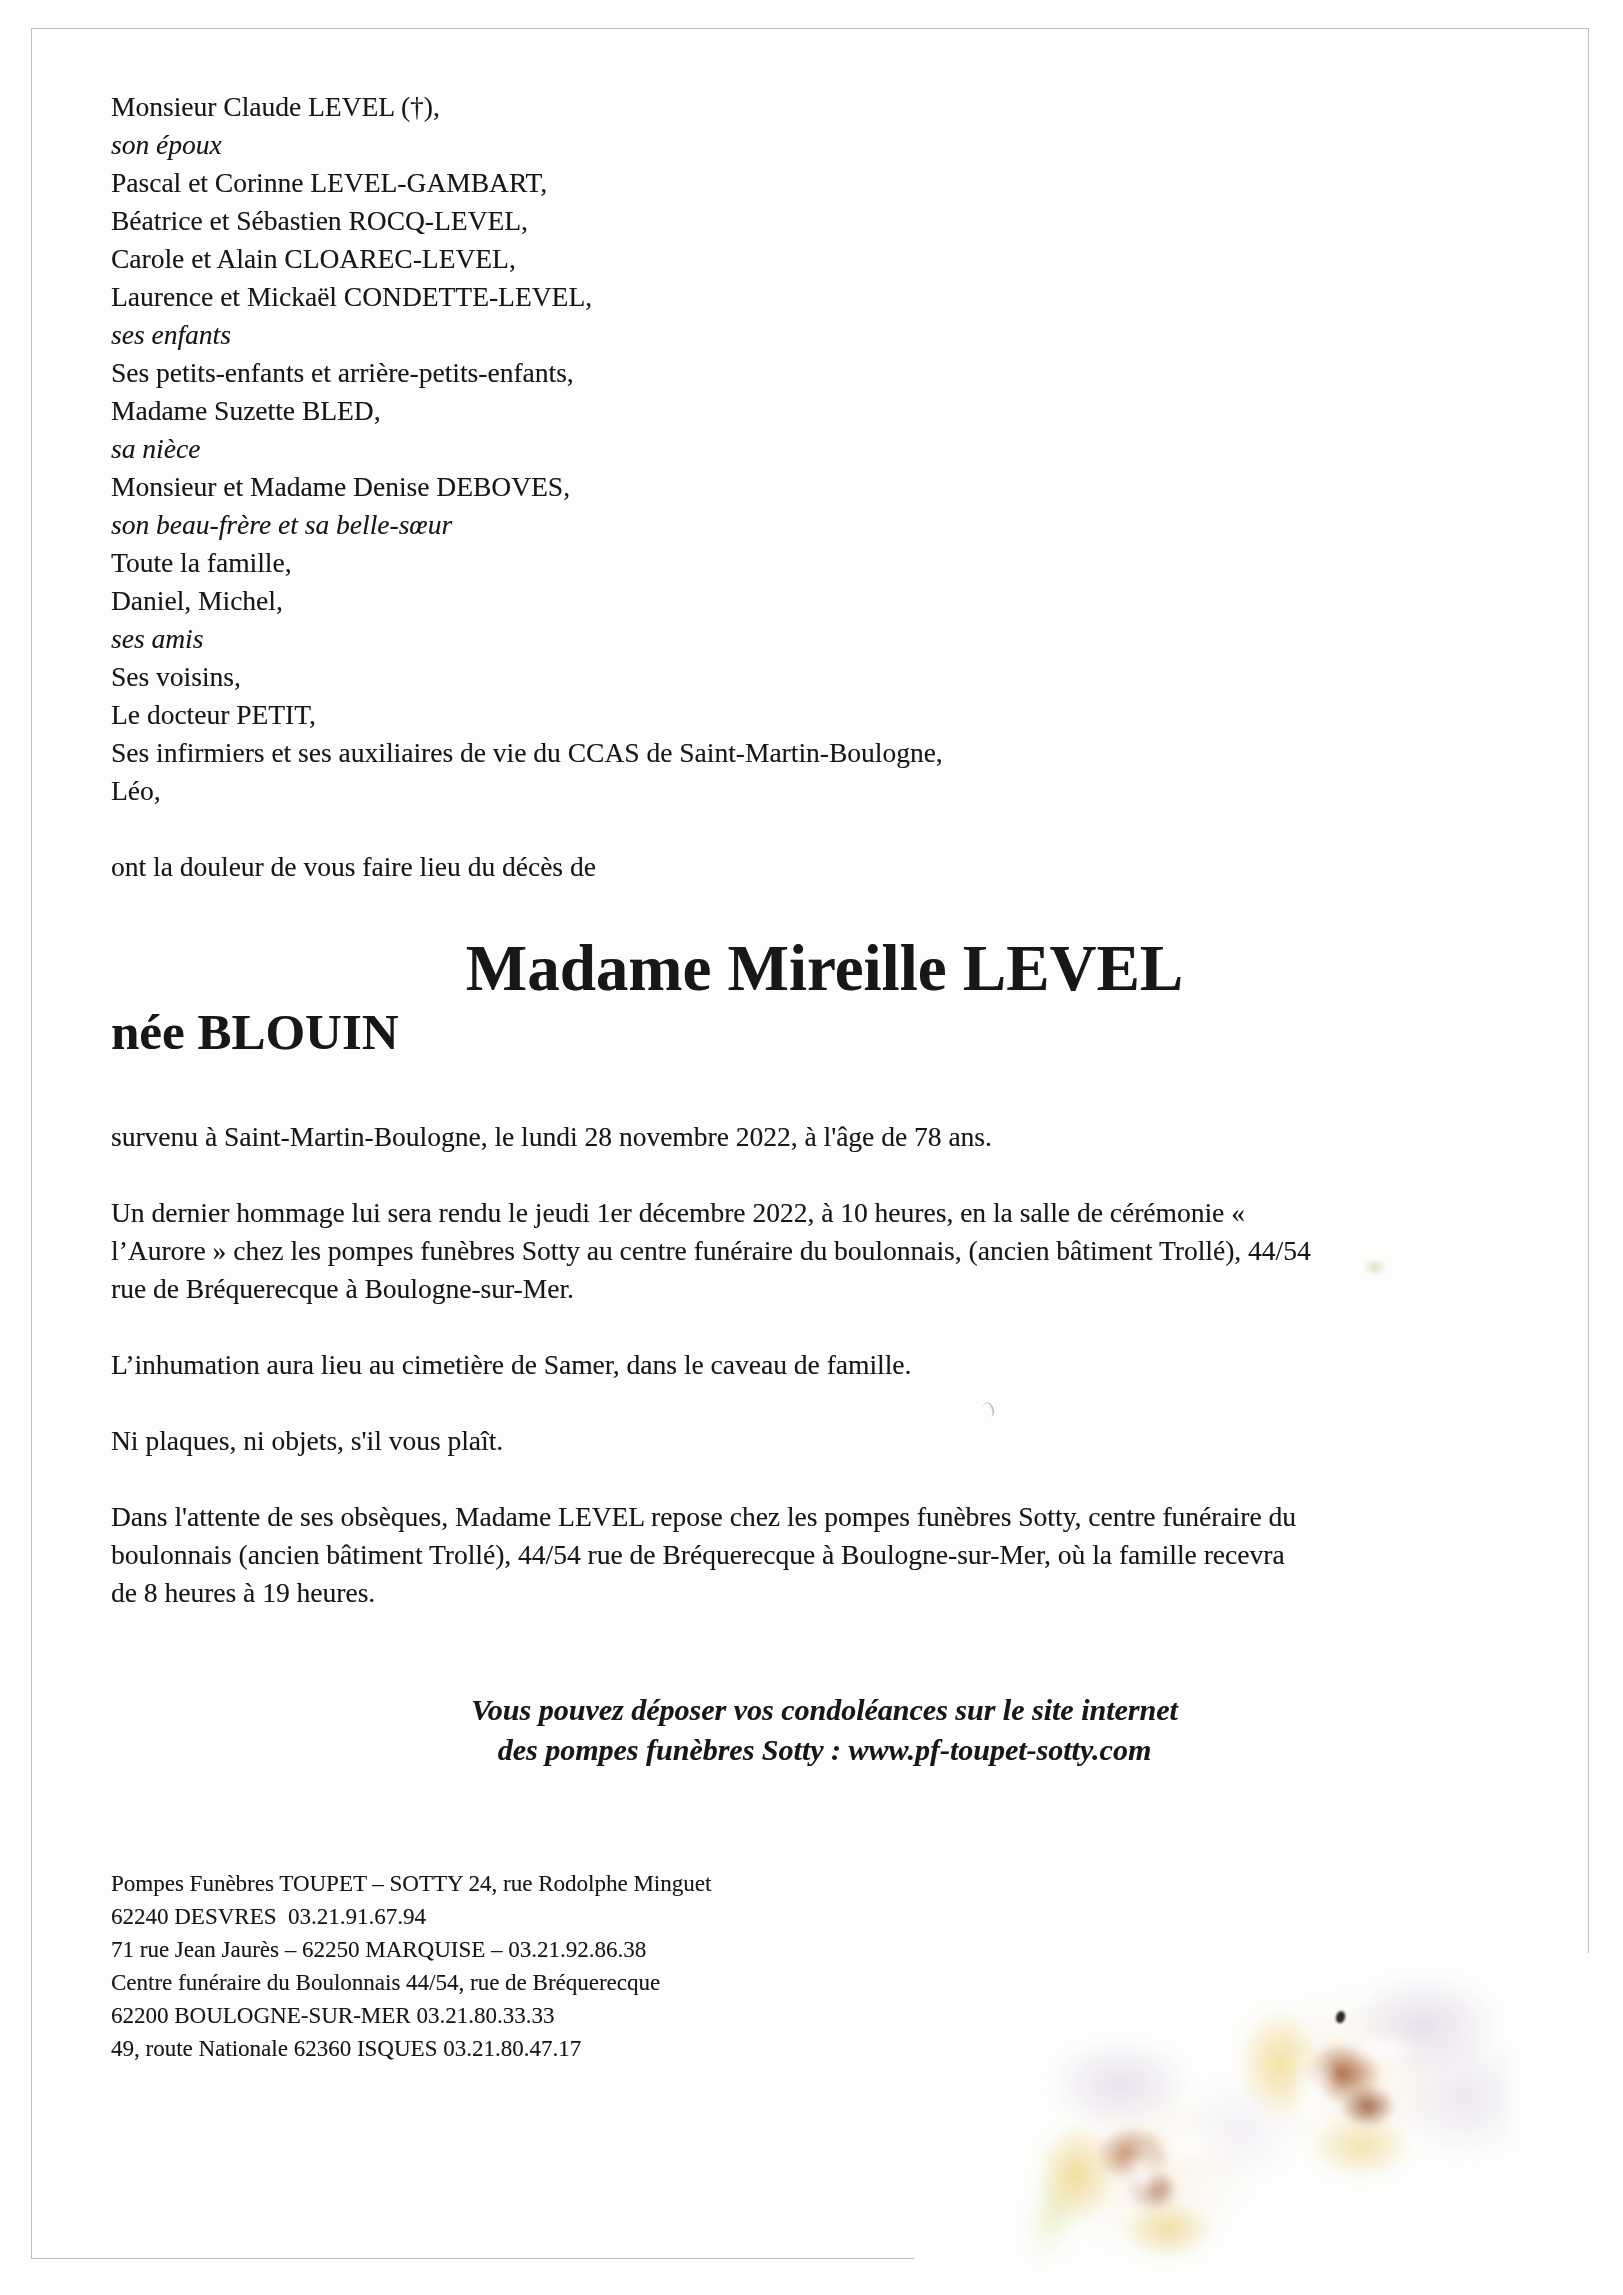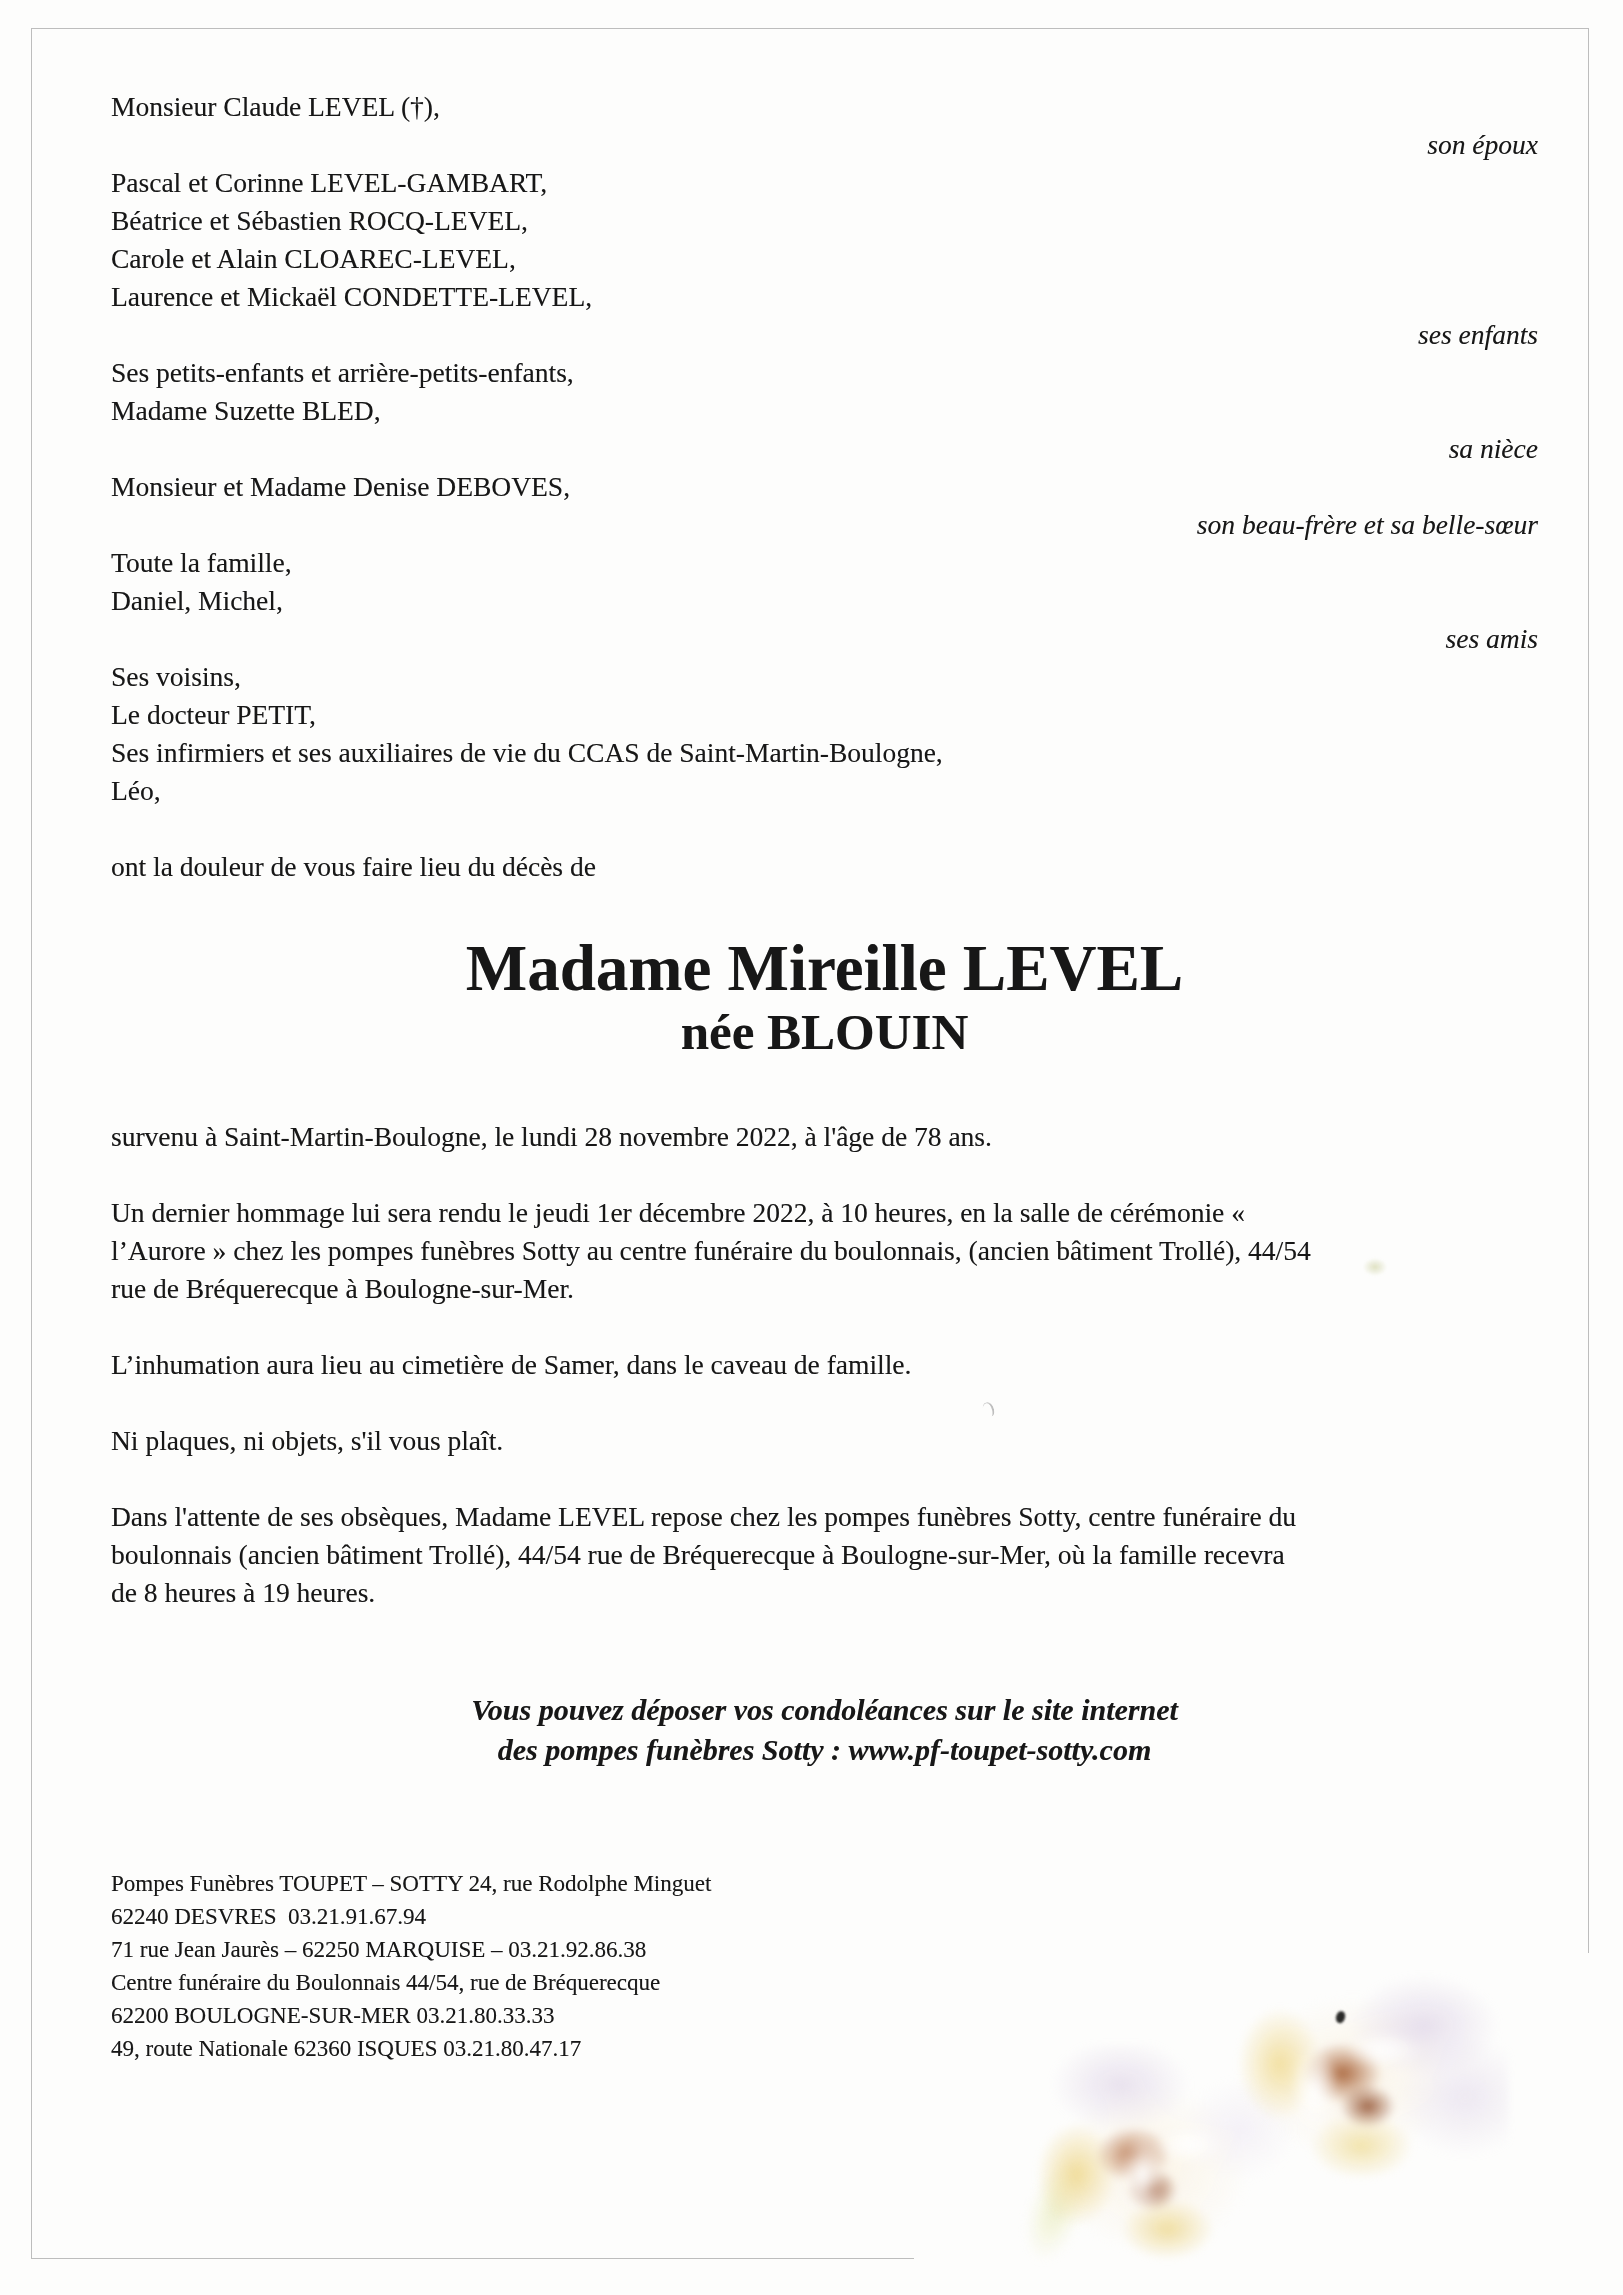--- a/index.html
+++ b/index.html
@@ -27,38 +27,36 @@
     left: 111px; top: 88px;
     width: 1427px;
     text-shadow: 0.2px 0.2px 0.3px rgba(20,20,20,0.35);
   }
   .line {
     font-size: 27.5px;
     line-height: 38px;
     white-space: nowrap;
   }
   .rel {
-    text-align: right;
     font-style: italic;
   }
   .announce { margin-top: 38px; }
   .title {
     margin-top: 43px;
     font-size: 65px;
     line-height: 79px;
     font-weight: bold;
     text-align: center;
     white-space: nowrap;
   }
   .maiden {
     margin-top: -7.9px;
     font-size: 51px;
     line-height: 65px;
     font-weight: bold;
-    text-align: center;
     white-space: nowrap;
   }
   .para { margin-top: 38px; }
   .para.first { margin-top: 53px; }
   .condolences {
     margin-top: 78px;
     text-align: center;
   }
   .condolences .cline {
     font-size: 30px;

